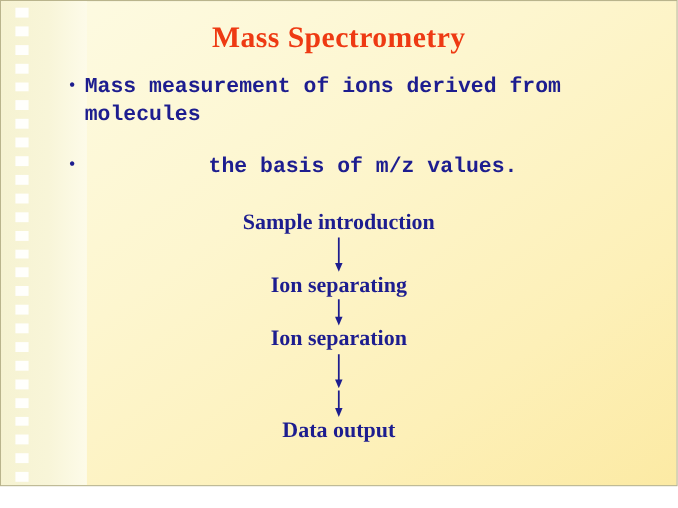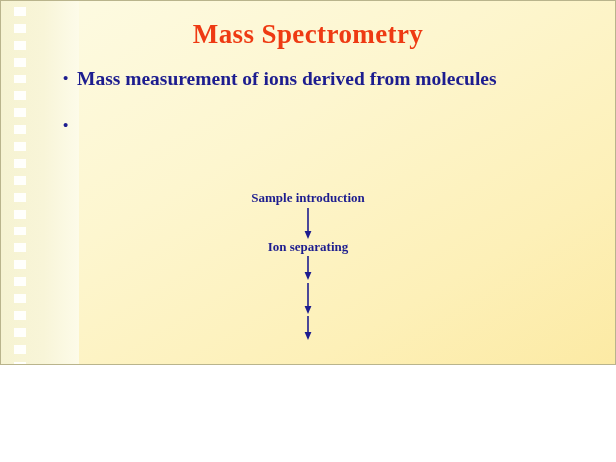--- a/index.html
+++ b/index.html
@@ -8,21 +8,21 @@
   }
   body {
     width: 616px;
     height: 462px;
     overflow: hidden;
     font-family: "Liberation Serif", serif;
   }
   #slide {
     position: relative;
     width: 616px;
-    height: 365px;
+    height: 442px;
     background: linear-gradient(to bottom right, #fdfbe4 0%, #fdf6cf 40%, #fdf0b8 75%, #fceaa4 100%);
     box-sizing: border-box;
     border: 1px solid #b9b48c;
     overflow: hidden;
   }
   
   #left-band {
     position: absolute;
     left: 0;
     top: 0;
@@ -79,34 +79,35 @@
   }
   .bullet-dot {
     flex: 0 0 auto;
     width: 14px;
     color: #1d1d8f;
     font-size: 15px;
     line-height: 1.5;
   }
   .bullet-text {
     flex: 1 1 auto;
+    font-family: Liberation Mono, monospace;
   }
   .bullet-text .indent-line {
     display: block;
     text-align: center;
     padding-right: 28px;
   }
   #flow {
     position: absolute;
     left: 0;
     right: 0;
     top: 190px;
     text-align: center;
     color: #1d1d8f;
-    font-size: 13px;
+    font-size: 20px;
     font-weight: bold;
   }
   .flow-step {
     line-height: 1.15;
   }
   .arrow-svg { display: block; margin: 0 auto; }
 </style>
 </head>
 <body>
 
@@ -149,45 +150,48 @@
   <div id="content">
 
     <div class="bullet-row">
       <span class="bullet-dot">•</span>
       <span class="bullet-text">Mass measurement of ions derived from molecules</span>
     </div>
 
     <div class="bullet-row" style="margin-top:22px;">
       <span class="bullet-dot">•</span>
       <span class="bullet-text">
+        <span class="indent-line">the basis of m/z values.</span>
       </span>
     </div>
 
   </div>
 
   <div id="flow">
 
     <div class="flow-step">Sample introduction</div>
     <svg class="arrow-svg" width="14" height="34" viewBox="0 0 14 34">
       <line x1="7" y1="2" x2="7" y2="26" stroke="#1d1d8f" stroke-width="1.6"></line>
       <polygon points="7,33 3.6,25 10.4,25" fill="#1d1d8f"></polygon>
     </svg>
 
     <div class="flow-step">Ion separating</div>
     <svg class="arrow-svg" width="14" height="26" viewBox="0 0 14 26">
       <line x1="7" y1="1" x2="7" y2="18" stroke="#1d1d8f" stroke-width="1.6"></line>
       <polygon points="7,25 3.6,17 10.4,17" fill="#1d1d8f"></polygon>
     </svg>
 
+    <div class="flow-step">Ion separation</div>
     <svg class="arrow-svg" width="14" height="34" viewBox="0 0 14 34">
       <line x1="7" y1="2" x2="7" y2="26" stroke="#1d1d8f" stroke-width="1.6"></line>
       <polygon points="7,33 3.6,25 10.4,25" fill="#1d1d8f"></polygon>
     </svg>
 
     <svg class="arrow-svg" width="14" height="26" viewBox="0 0 14 26">
       <line x1="7" y1="1" x2="7" y2="18" stroke="#1d1d8f" stroke-width="1.6"></line>
       <polygon points="7,25 3.6,17 10.4,17" fill="#1d1d8f"></polygon>
     </svg>
 
+    <div class="flow-step">Data output</div>
 
   </div>
 
 </div>
 
 </body></html>

